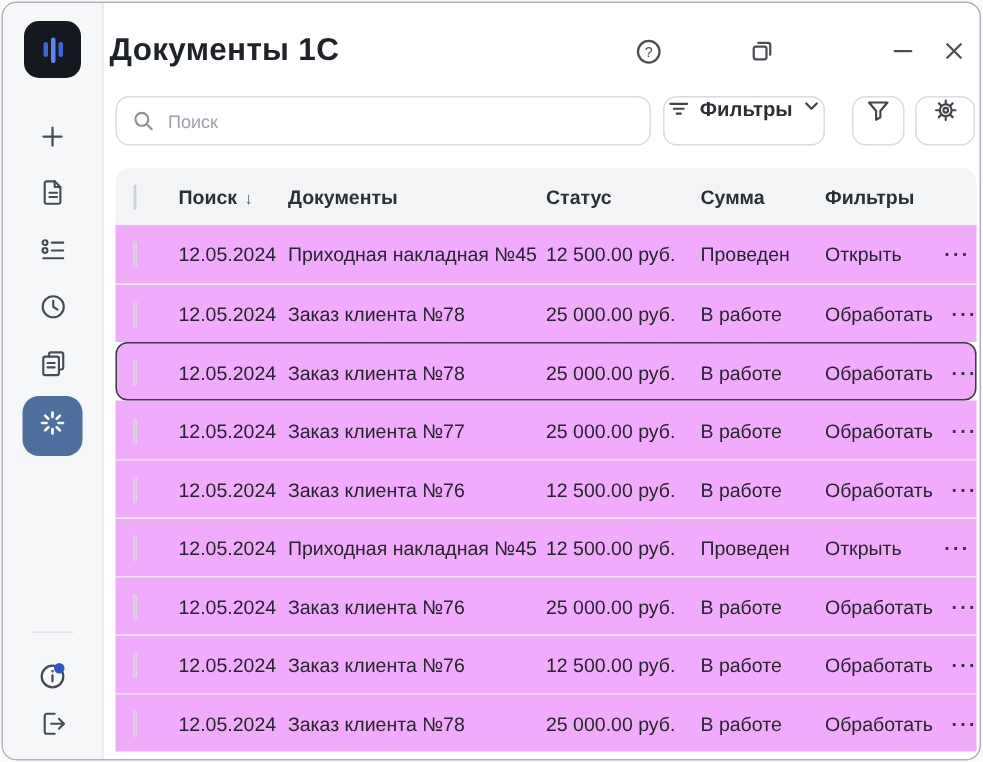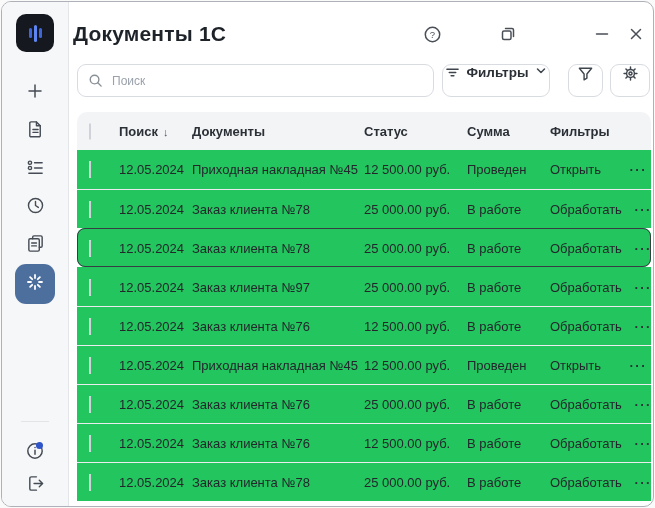--- a/index.html
+++ b/index.html
@@ -70,21 +70,21 @@
   .funnel-btn{left:566px;width:35px;}
   .gear-btn{left:608px;width:40px;}
   
   .table{
     position:absolute;left:75px;top:110px;width:574px;
   }
   .trow{
     display:grid;
     grid-template-columns:30px 73px 172px 103px 83px 1fr 34px;
     align-items:center;height:39px;box-sizing:border-box;
-    padding-left:12px;font-size:13px;color:#23272c;background:#22c55e;
+    padding-left:12px;font-size:13px;color:#23272c;background:#f0abfc;
   }
   .thead{
     height:38px;background:#f3f4f6;border-radius:10px 10px 0 0;
     font-weight:700;color:#2b3036;
   }
   .tbody .trow{border-top:1px solid #eaecef;cursor:default;}
   .tbody .trow:first-child{border-top:0;}
   .tbody .trow.selected{
     border-top-color:transparent;border-radius:8px;
     outline:1.6px solid #383d44;outline-offset:-1.6px;
@@ -284,21 +284,21 @@
     <span>12.05.2024</span>
     <span class="doc-cell">Заказ клиента №78</span>
     <span>25 000.00 руб.</span>
     <span>В работе</span>
     <span>Обработать</span>
     <span class="dots">···</span>
   </div>
         <div class="trow">
     <span><span class="cb"></span></span>
     <span>12.05.2024</span>
-    <span class="doc-cell">Заказ клиента №97</span>
+    <span class="doc-cell">Заказ клиента №77</span>
     <span>25 000.00 руб.</span>
     <span>В работе</span>
     <span>Обработать</span>
     <span class="dots">···</span>
   </div>
         <div class="trow">
     <span><span class="cb"></span></span>
     <span>12.05.2024</span>
     <span class="doc-cell">Заказ клиента №76</span>
     <span>12 500.00 руб.</span>

